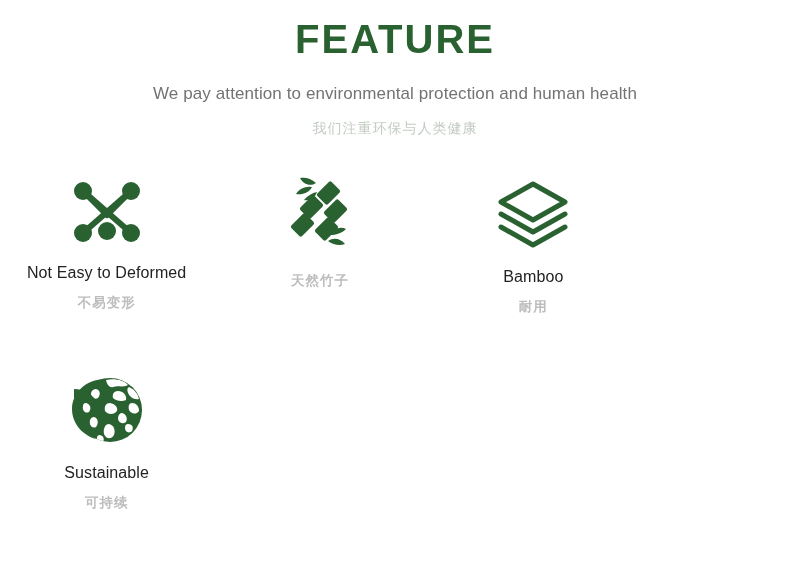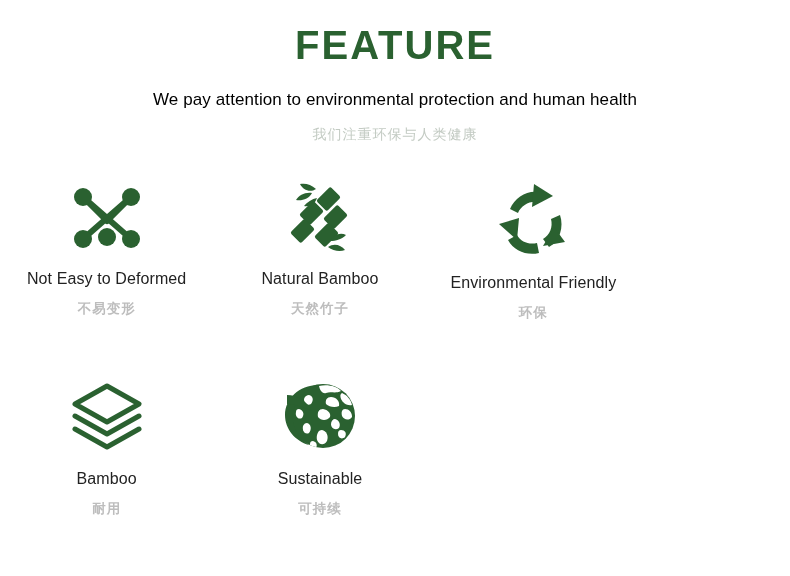--- a/index.html
+++ b/index.html
@@ -18,33 +18,33 @@
     width: 790px;
     height: 576px;
     position: relative;
     background: #ffffff;
     box-sizing: border-box;
   }
 
   
   .header {
     text-align: center;
-    padding-top: 24px;
+    padding-top: 18px;
   }
   .title {
     font-size: 40px;
     font-weight: bold;
     color: #2a6130;
     letter-spacing: 2px;
     line-height: 1.05;
     margin: 0;
   }
   .subtitle-en {
     font-size: 17px;
-    color: #000000;
+    color: #737373;
     margin-top: 24px;
     letter-spacing: 0.1px;
     font-weight: 400;
   }
   .subtitle-cn {
     font-size: 14px;
     color: #c3cbc3;
     margin-top: 16px;
     letter-spacing: 1px;
     font-weight: 400;
@@ -139,44 +139,24 @@
 
             <path d="M29 12 C22 11 16 14 13 19 C19 20 26 18 29 12 Z"></path>
             <path d="M33 8 C28 3 22 2 17 3 C20 9 27 12 33 8 Z"></path>
             <path d="M34 17 C29 18 24 21 21 25 C27 26 32 23 34 17 Z"></path>
 
             <path d="M47 60 C53 60 59 58 63 54 C57 51 50 54 47 60 Z"></path>
             <path d="M45 66 C50 70 57 71 62 69 C58 64 51 62 45 66 Z"></path>
           </g>
         </svg>
       </div>
-      <div class="label-en">Natural Bamboo</div>
       <div class="label-cn">天然竹子</div>
     </div>
 
 
-    <div class="cell row2">
-      <div class="icon-wrap">
-        <svg width="80" height="80" viewBox="0 0 80 80" aria-hidden="true">
-          <g fill="#2a6130">
-
-            <path d="M17 29 C22 17 34 10 46 12 L44 22 C36 21 28 26 25 33 Z"></path>
-            <polygon points="41,4 60,16 39,27"></polygon>
-
-            <path d="M67 35 C71 47 67 61 56 67 L50 59 C57 55 60 47 58 39 Z"></path>
-            <polygon points="72,62 50,66 61,47"></polygon>
-
-            <path d="M46 73 C34 76 21 71 15 60 L24 55 C28 62 36 65 44 63 Z"></path>
-            <polygon points="6,44 26,38 24,60"></polygon>
-          </g>
-        </svg>
-      </div>
-      <div class="label-en">Environmental Friendly</div>
-      <div class="label-cn">环保</div>
-    </div>
 
     <div class="cell row2">
       <div class="icon-wrap">
         <svg width="80" height="72" viewBox="0 0 80 72" aria-hidden="true">
           <g stroke="#2a6130" stroke-width="5" fill="none" stroke-linejoin="round" stroke-linecap="round">
             <polygon points="40,6 72,24 40,42 8,24"></polygon>
             <polyline points="8,36 40,54 72,36"></polyline>
             <polyline points="8,49 40,67 72,49"></polyline>
           </g>
         </svg>

